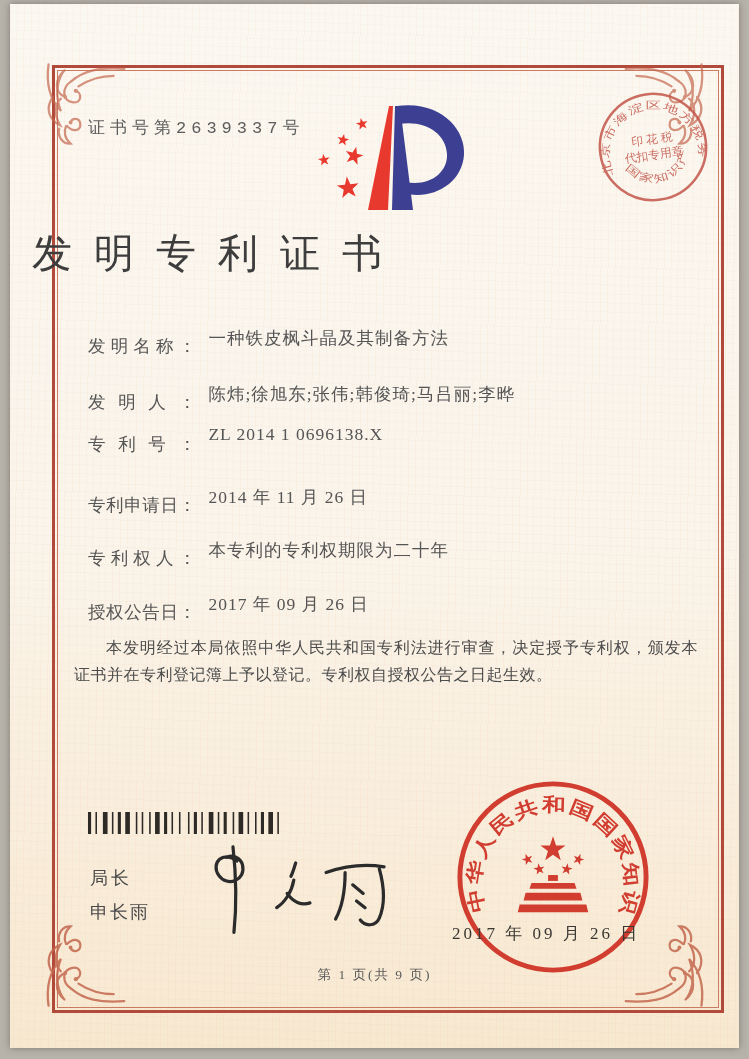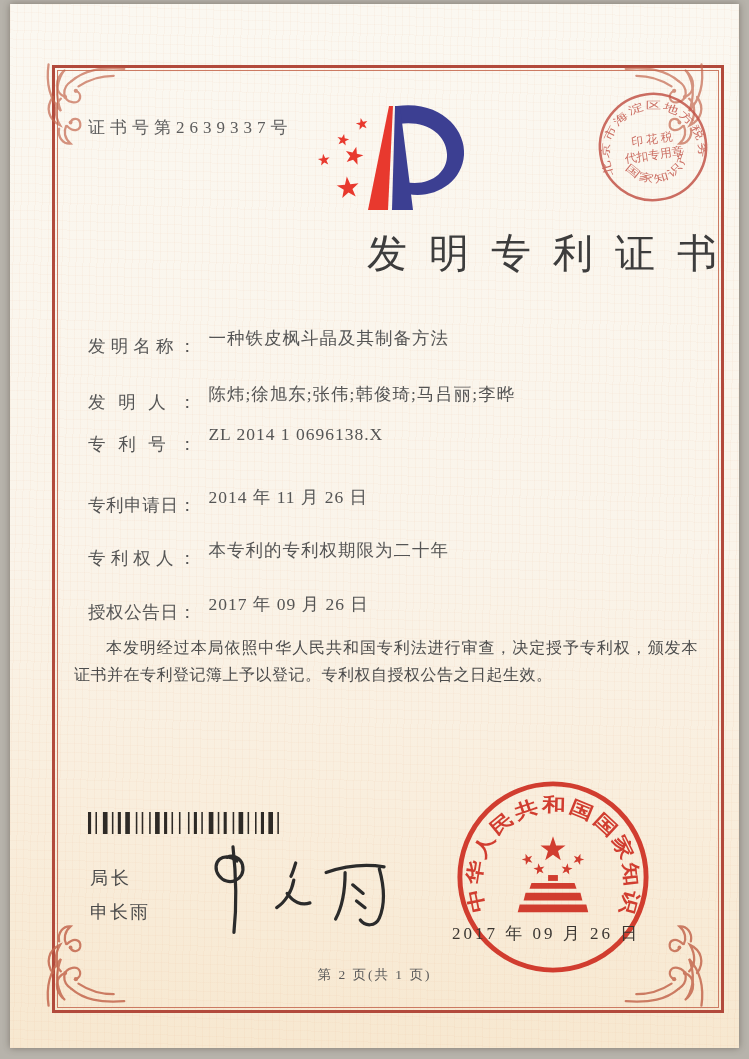--- a/index.html
+++ b/index.html
@@ -8,23 +8,23 @@
     background:
       linear-gradient(180deg,#fbf8f1 0%,#faf4ea 52%,#f9eedd 76%,#f7e8d0 100%);
     box-shadow:0 0 7px rgba(60,50,40,.45);}
   .guilloche{position:absolute;inset:0;pointer-events:none;
     background:repeating-linear-gradient(91deg,rgba(232,170,128,.07) 0 1px,transparent 1px 7px),
                repeating-linear-gradient(2deg,rgba(225,160,120,.05) 0 1px,transparent 1px 9px);}
   .frame{position:absolute;left:42px;top:61px;width:666px;height:942px;
     border:3px solid #b24a3c;}
   .frame::after{content:"";position:absolute;inset:2px;border:1px solid #cc7b63;}
   .cert-no{position:absolute;left:78px;top:112px;font-size:17px;color:#5c5c5c;
-    letter-spacing:5px;}
+    letter-spacing:5px;font-family:Liberation Mono, monospace;}
   .logo{position:absolute;left:286px;top:94px;}
-  .title{position:absolute;left:0;top:222px;width:100%;text-align:right;
+  .title{position:absolute;left:0;top:222px;width:100%;text-align:left;
     font-size:40px;color:#3d3d3d;letter-spacing:22px;text-indent:22px;font-weight:500;}
   .rows{position:absolute;left:78px;top:314px;width:600px;}
   .row{position:absolute;left:0;font-size:17.5px;color:#555;white-space:nowrap;}
   .row .flabel{display:inline-block;width:108px;text-align:justify;text-align-last:justify;
     vertical-align:top;margin-top:8px;}
   .row .fvalue{margin-left:8px;letter-spacing:1px;margin-top:44px;}
   .paras{position:absolute;left:64px;top:618px;width:624px;font-size:16px;
     line-height:27px;color:#4c4c4c;text-align:justify;margin-top:12px;}
   .paras p{margin:0;text-indent:2em;letter-spacing:.5px;}
   .barcode{position:absolute;left:78px;top:808px;}
@@ -249,14 +249,14 @@
     <text font-size="10.5" fill="#c3564a" letter-spacing="1">
       <textPath href="#taxTop" startOffset="4" textLength="188" lengthAdjust="spacingAndGlyphs">北京市海淀区地方税务局</textPath>
     </text>
     <text font-size="10.5" fill="#c3564a" letter-spacing="1">
       <textPath href="#taxBottom" startOffset="6" textLength="118" lengthAdjust="spacingAndGlyphs">国家知识产权局</textPath>
     </text>
     <text x="60" y="56" text-anchor="middle" font-size="12" fill="#c3564a">印 花 税</text>
     <text x="60" y="72" text-anchor="middle" font-size="12" fill="#c3564a">代扣专用章</text>
   </svg>
 
-  <div class="footer">第 2 页(共 1 页)</div>
+  <div class="footer">第 1 页(共 9 页)</div>
 </div>
 
 </body></html>

